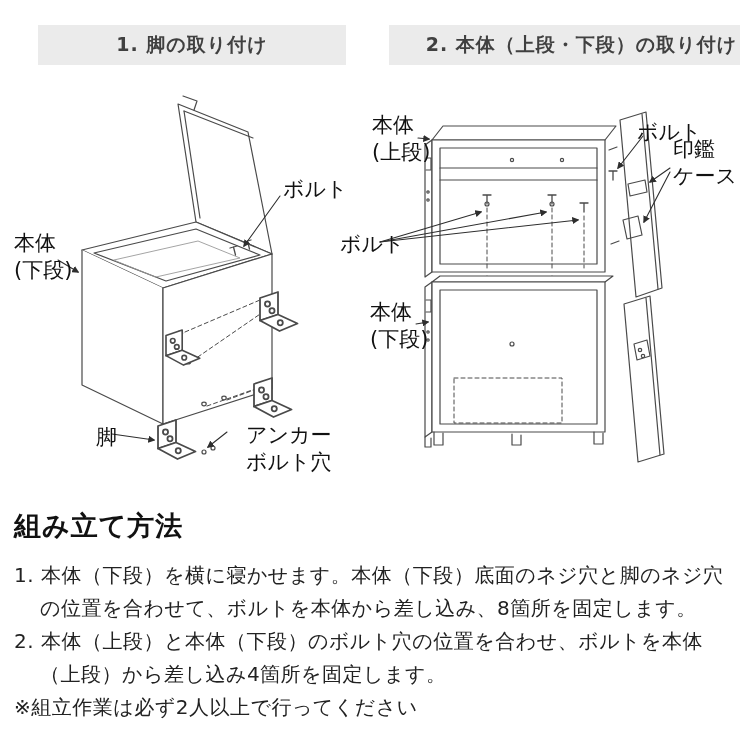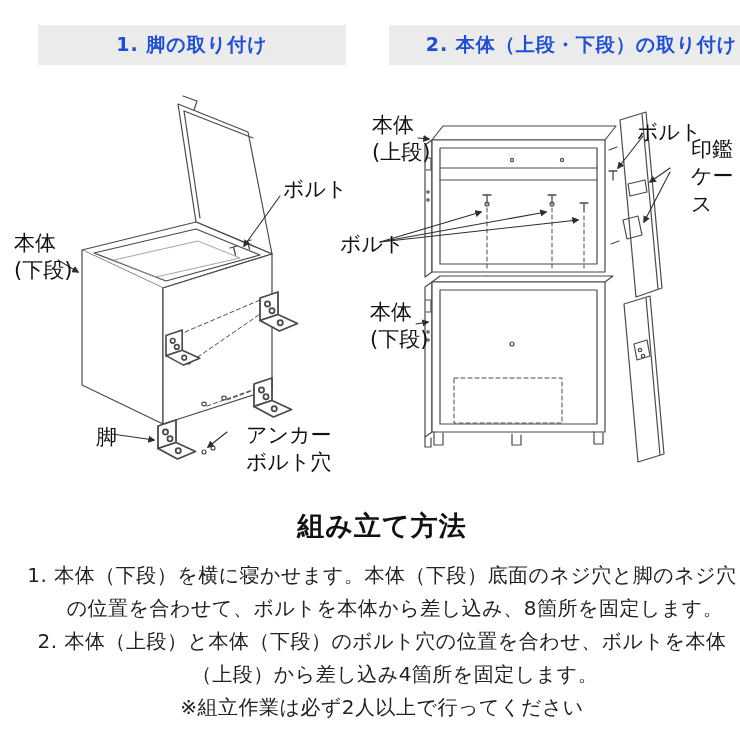--- a/index.html
+++ b/index.html
@@ -2,32 +2,32 @@
 <html><head>
 <meta charset="utf-8">
 <style>
   * { margin:0; padding:0; box-sizing:border-box; }
   html,body { background:#fff; }
   body { font-family:"DejaVu Sans", sans-serif; color:#1e1e1e; }
   .page { position:relative; width:740px; height:740px; background:#fff; overflow:hidden; }
 
   .hdr { position:absolute; top:25px; height:40px; background:#ebebeb;
          display:flex; align-items:center; justify-content:center;
-         font-weight:bold; font-size:19px; color:#1d4ed8; letter-spacing:1px; }
+         font-weight:bold; font-size:19px; color:#404040; letter-spacing:1px; }
   .hdr1 { left:38px;  width:308px; }
   .hdr2 { left:389px; width:385px; }
 
   .dia { position:absolute; }
   .dia1 { left:8px;   top:88px; width:350px; height:395px; }
   .dia2 { left:362px; top:92px; width:372px; height:390px; }
 
   .lbl { position:absolute; font-size:21px; line-height:1.3; color:#111;
          white-space:pre-line; }
 
-  .instructions { position:absolute; left:26px; top:508px; width:712px;text-align:center; }
+  .instructions { position:absolute; left:14px; top:508px; width:712px; }
   .instructions h2 { font-size:27px; font-weight:bold; letter-spacing:1px;
                      color:#111; margin-bottom:15px; }
   .step { font-size:20px; line-height:33px; letter-spacing:0.5px;
           padding-left:26px; text-indent:-26px; color:#222; }
   .note { font-size:20px; line-height:33px; letter-spacing:0.5px; color:#222; }
 </style>
 </head>
 <body>
 
 <div class="page">
@@ -171,21 +171,21 @@
   <div class="lbl" style="left:14px; top:230px;">本体
 (下段)</div>
   <div class="lbl" style="left:96px; top:424px;">脚</div>
   <div class="lbl" style="left:246px; top:422px;">アンカー
 ボルト穴</div>
 
   <div class="lbl" style="left:372px; top:112px;">本体
 (上段)</div>
   <div class="lbl" style="left:340px; top:231px;">ボルト</div>
   <div class="lbl" style="left:637px; top:119px;">ボルト</div>
-  <div class="lbl" style="left:673px; top:136px;margin-left:18px;">印鑑
+  <div class="lbl" style="left:673px; top:136px;">印鑑
 ケース</div>
   <div class="lbl" style="left:370px; top:299px;">本体
 (下段)</div>
 
   <div class="instructions">
     <h2>組み立て方法</h2>
     <p class="step">1. 本体（下段）を横に寝かせます。本体（下段）底面のネジ穴と脚のネジ穴の位置を合わせて、ボルトを本体から差し込み、8箇所を固定します。</p>
     <p class="step">2. 本体（上段）と本体（下段）のボルト穴の位置を合わせ、ボルトを本体（上段）から差し込み4箇所を固定します。</p>
     <p class="note">※組立作業は必ず2人以上で行ってください</p>
   </div>

